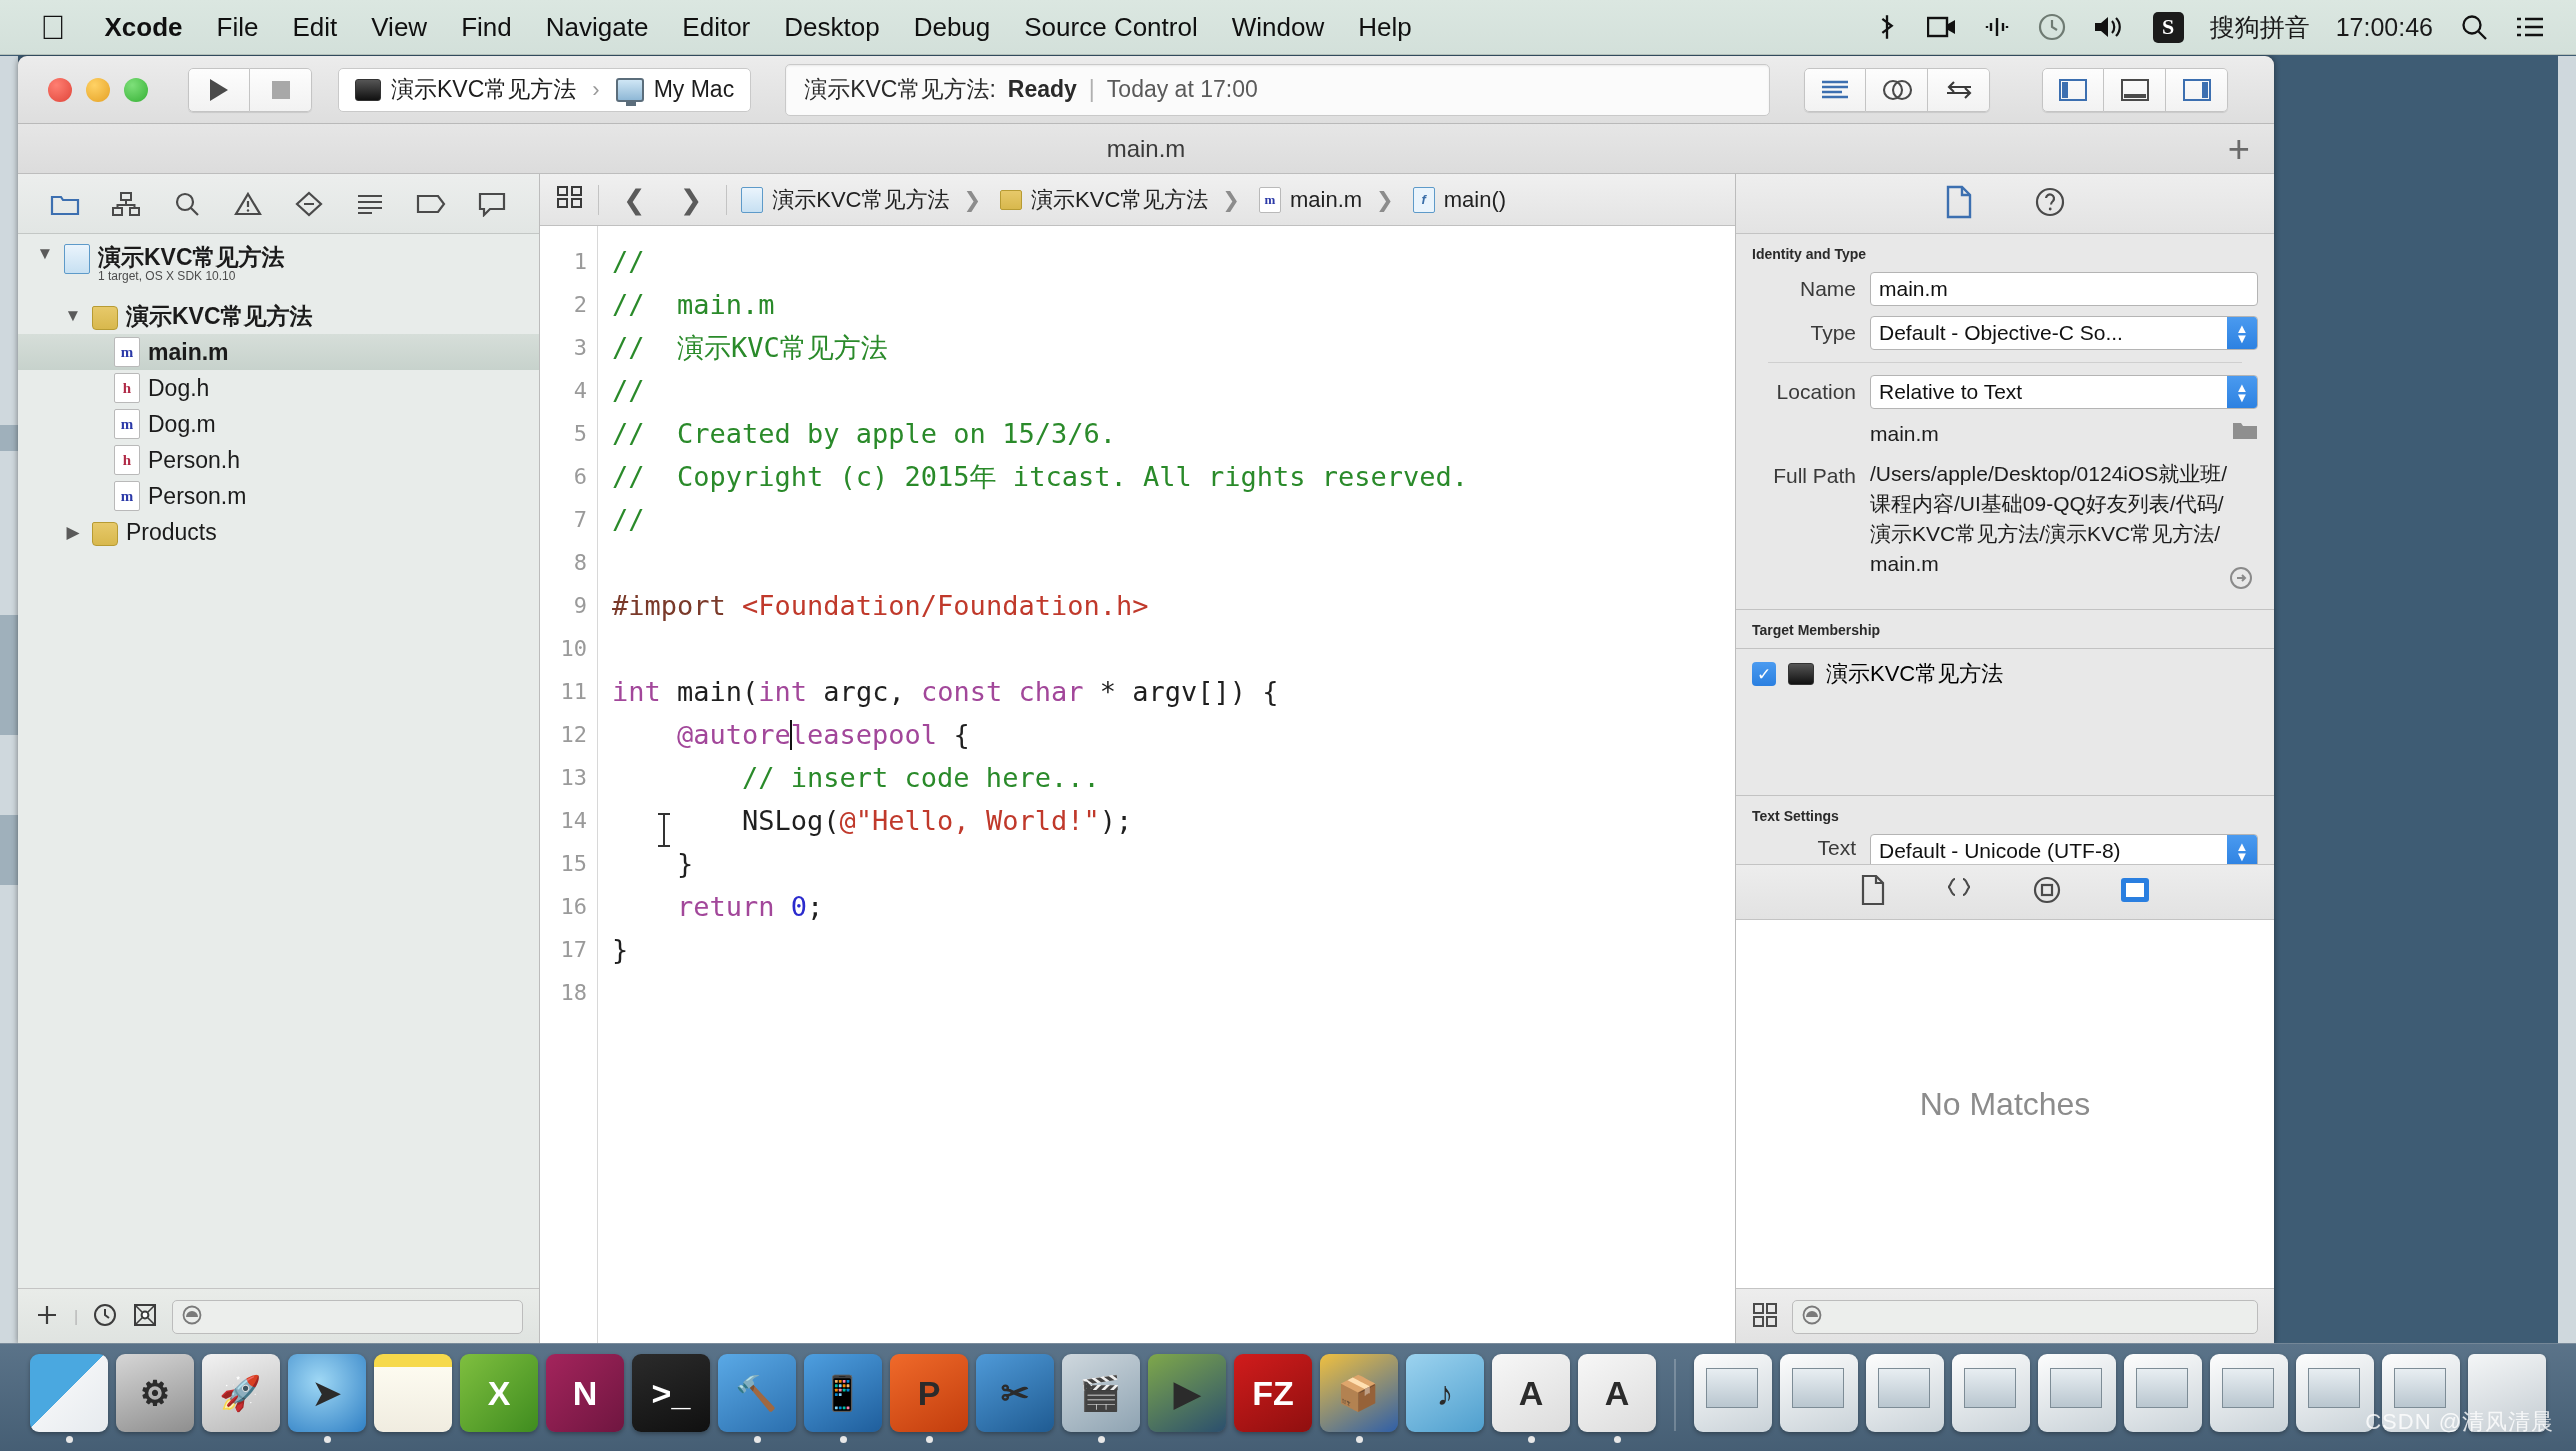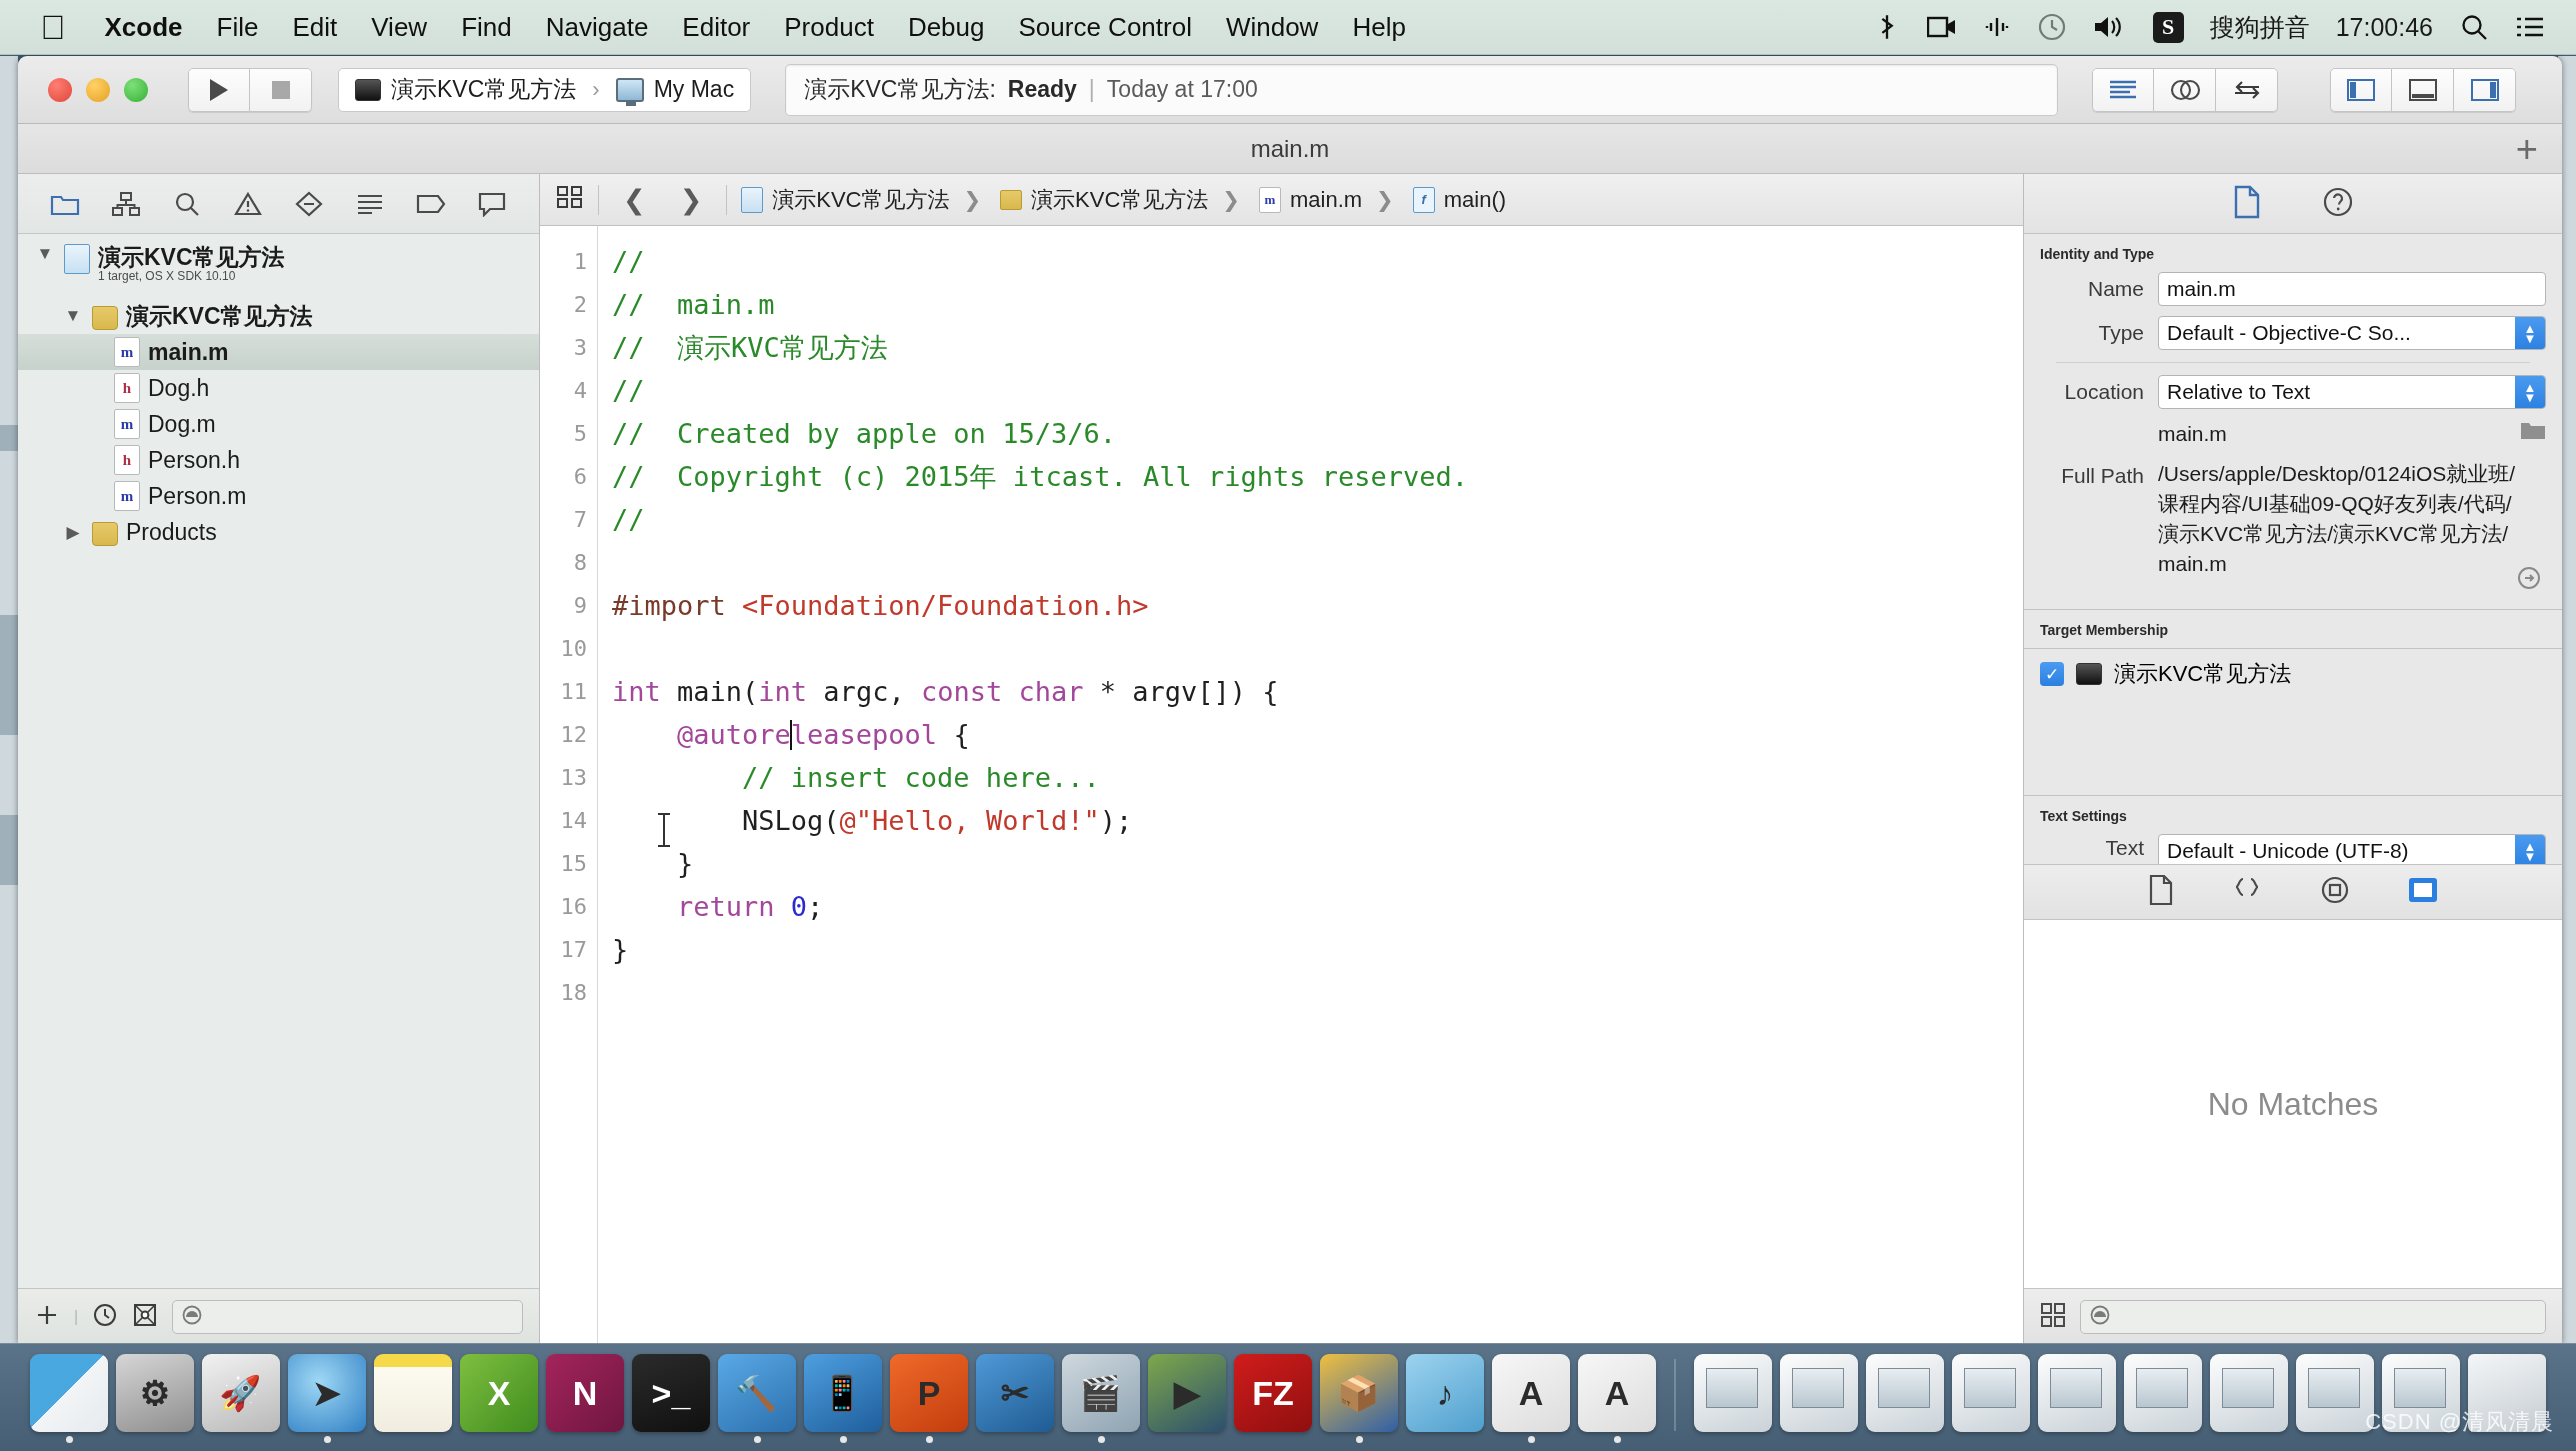--- a/index.html
+++ b/index.html
@@ -29,21 +29,21 @@
   .status-item{ padding:0 13px; display:flex; align-items:center; font-size:25px; color:#1a1a1a;}
   .status-item svg{ display:block; }
   .sogou-badge{
     background:#1b1b1b; color:#fff; font-weight:bold; font-size:22px;
     width:31px; height:31px; border-radius:5px; display:flex;
     align-items:center; justify-content:center; font-family:"Liberation Serif",serif;
   }
 
   
   #xcode{
-    position:absolute; left:18px; top:56px; width:2544px; height:1288px;
+    position:absolute; left:18px; top:56px; width:2256px; height:1288px;
     background:#737373; border-radius:9px 9px 0 0; overflow:hidden;
     box-shadow:0 0 6px rgba(0,0,0,.45);
   }
 
   
   #toolbar{
     height:68px; background:linear-gradient(to bottom,#ececec,#dedede);
     border-bottom:1px solid #b9b9b9; display:flex; align-items:center;
     padding:0 20px; position:relative;
   }
@@ -288,21 +288,21 @@
 
 <div id="menubar">
   <div class="apple"></div>
   <div class="menu-item bold">Xcode</div>
   <div class="menu-item">File</div>
   <div class="menu-item">Edit</div>
   <div class="menu-item">View</div>
   <div class="menu-item">Find</div>
   <div class="menu-item">Navigate</div>
   <div class="menu-item">Editor</div>
-  <div class="menu-item">Product</div>
+  <div class="menu-item">Desktop</div>
   <div class="menu-item">Debug</div>
   <div class="menu-item">Source Control</div>
   <div class="menu-item">Window</div>
   <div class="menu-item">Help</div>
   <div class="spacer"></div>
 
   <div class="status-item">
     <svg width="28" height="30" viewBox="0 0 24 24">
         <path d="M8 5l8 6-8 6M12 2v20" stroke="#111" stroke-width="2" fill="none"></path>
       </svg>

